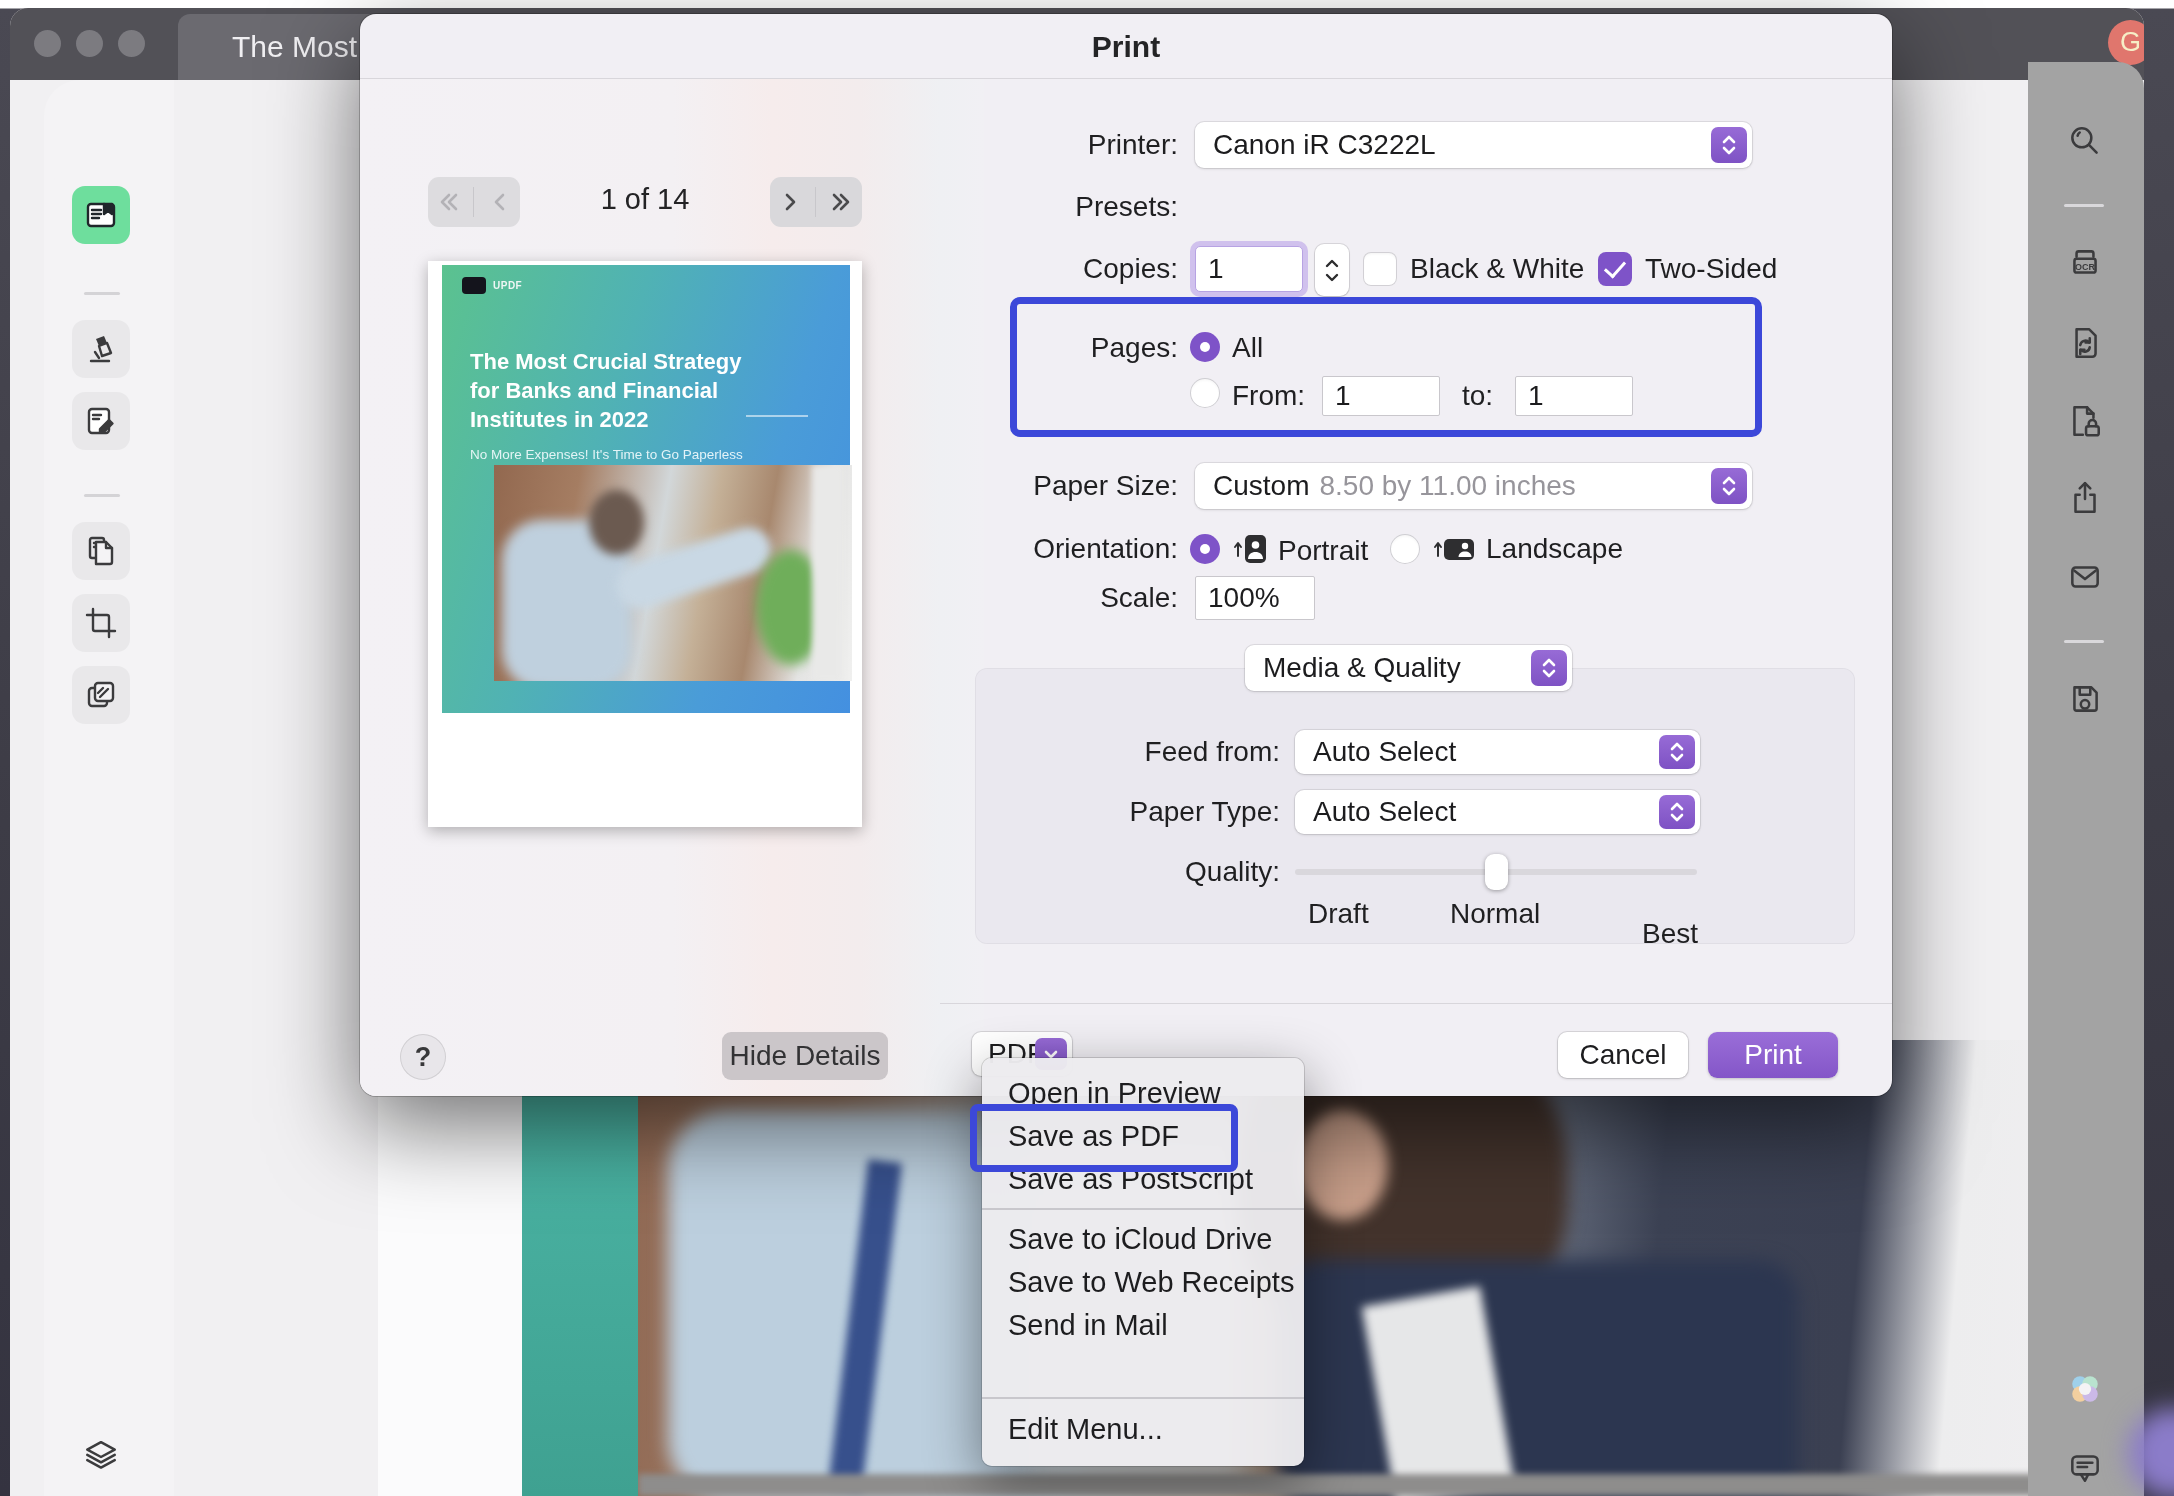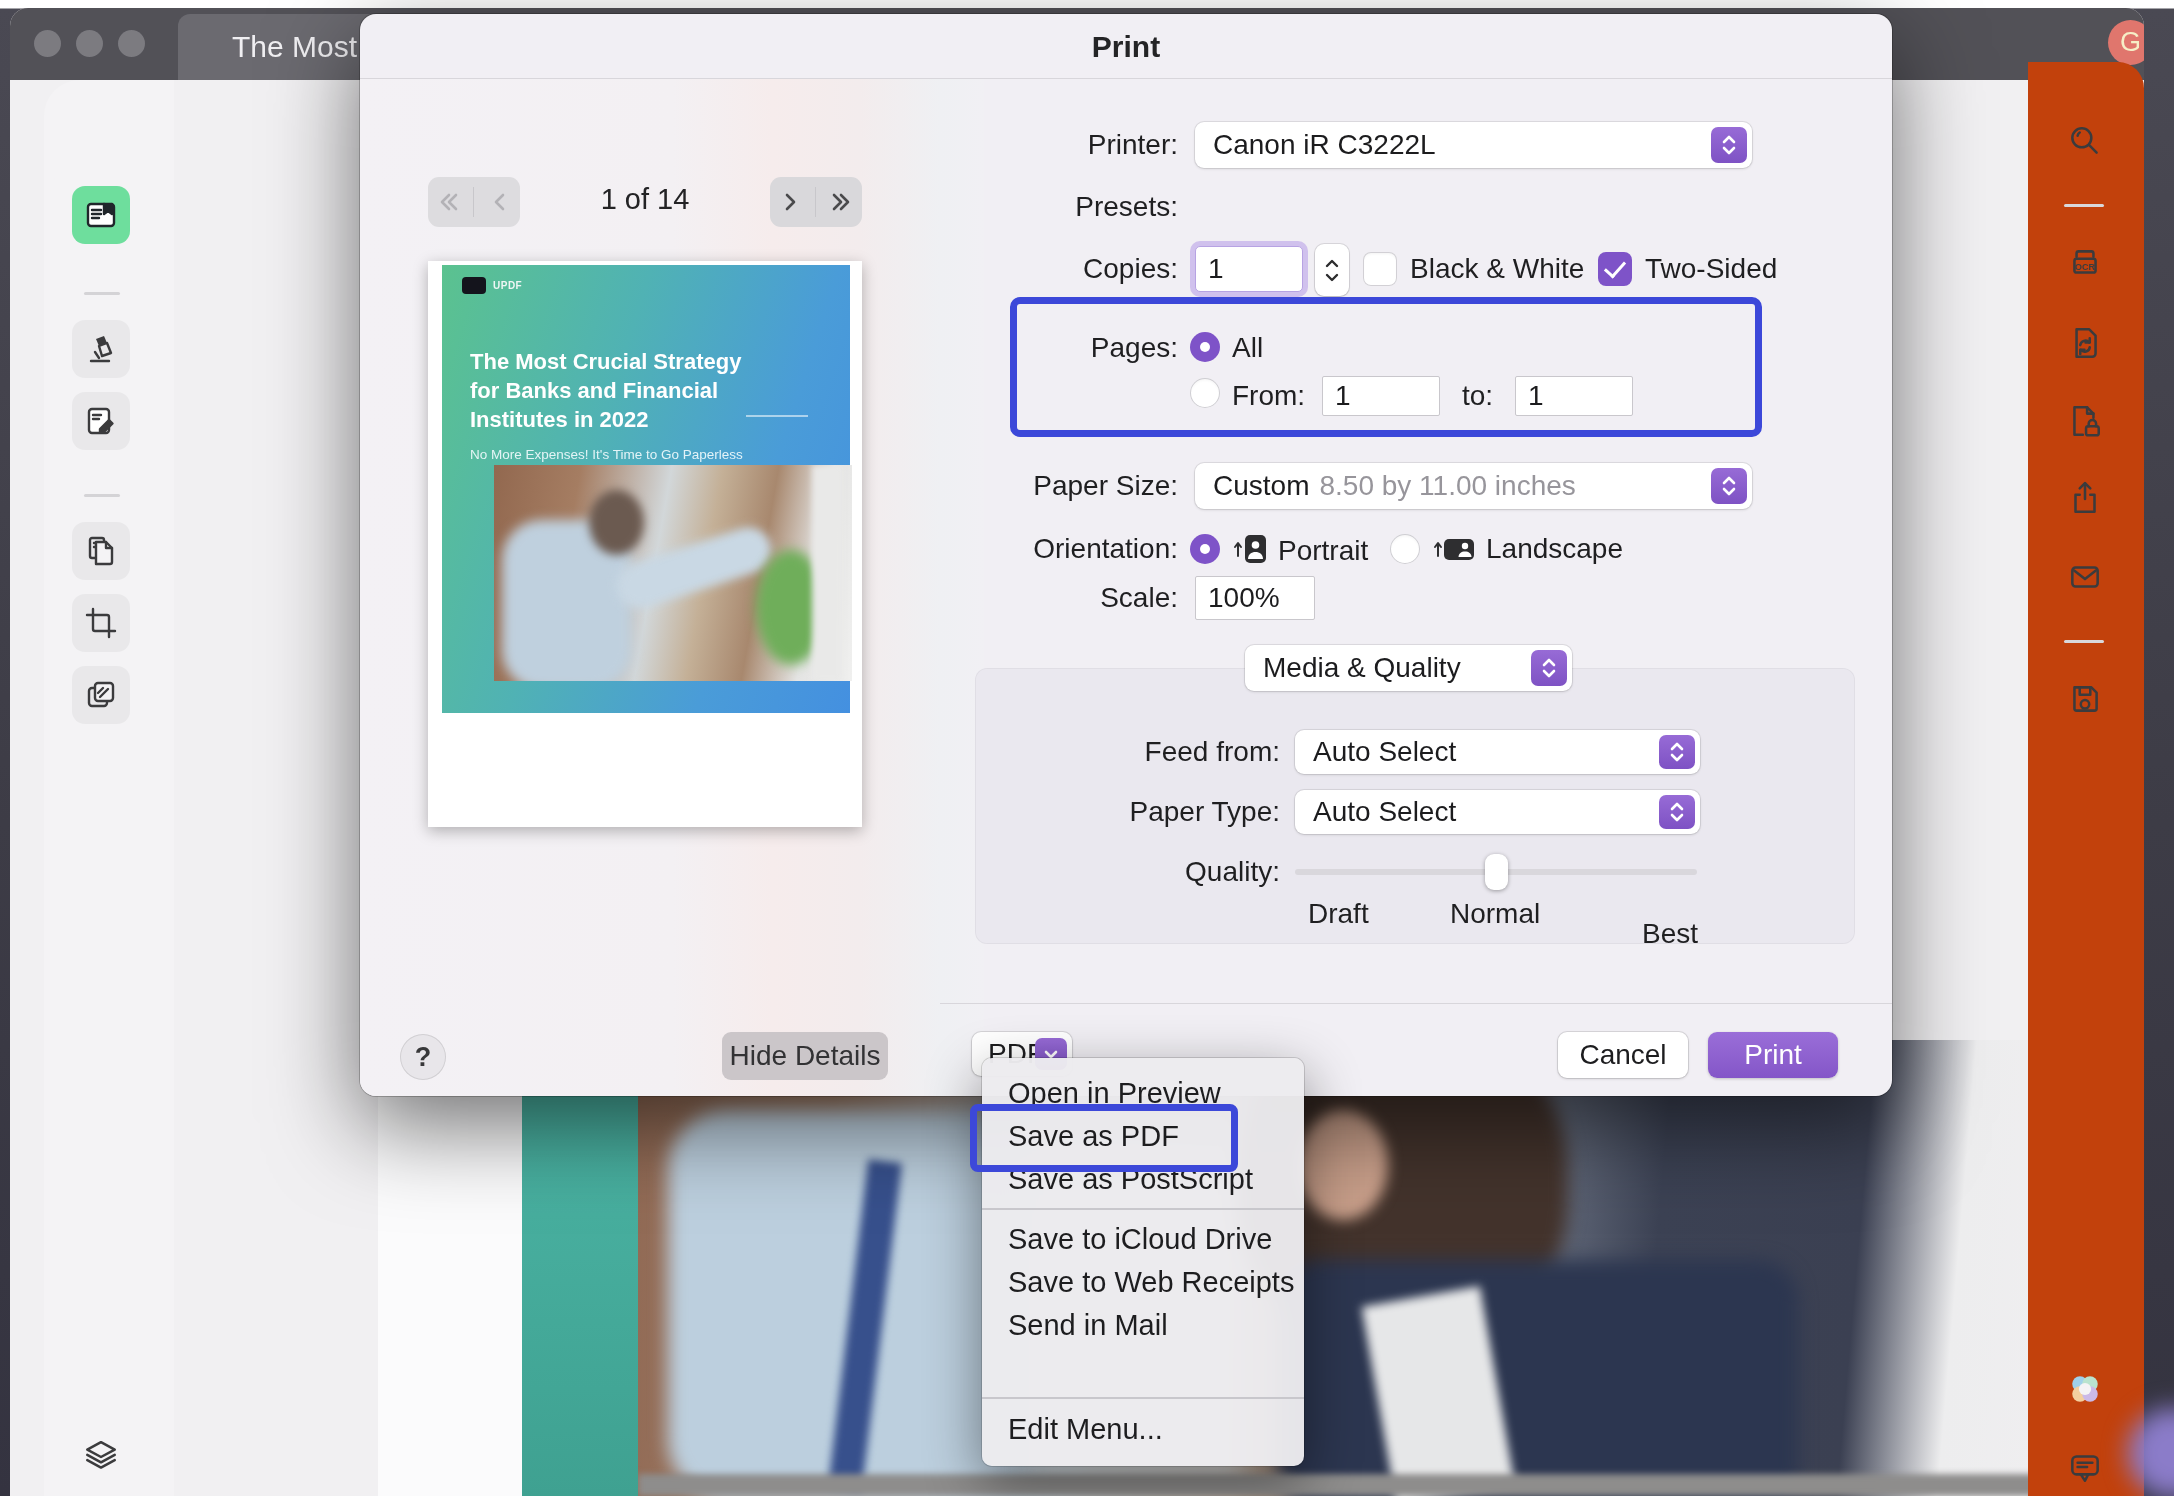--- a/index.html
+++ b/index.html
@@ -14,21 +14,21 @@
   .tab-title{position:absolute;left:54px;top:16px;font-size:30px;color:#f0eff2;font-weight:500;white-space:nowrap;}
   .tl{position:absolute;top:22px;width:27px;height:27px;border-radius:50%;background:#7c7b80;}
   .avatar{position:absolute;left:2098px;top:12px;width:45px;height:45px;border-radius:50%;background:#e0766d;color:#f6eec6;
           font-size:27px;display:flex;align-items:center;justify-content:center;}
   .sidebar{position:absolute;left:34px;top:72px;width:130px;height:1416px;background:#f4f3f5;border-top-left-radius:36px;}
   .side-bump{position:absolute;left:6px;top:90px;width:40px;height:130px;background:#f4f3f5;border-radius:22px 0 0 22px;}
   .tool{position:absolute;left:28px;width:58px;height:58px;border-radius:13px;background:#e9e8ea;display:flex;align-items:center;justify-content:center;}
   .tool.active{background:#6ede9d;}
   .tool.bare{background:transparent;}
   .rail-div{position:absolute;left:40px;width:36px;height:3px;border-radius:2px;background:#d4d3d6;}
-  .rsidebar{position:absolute;left:2018px;top:54px;width:116px;height:1434px;background:#c2410c;border-radius:0 26px 0 0;}
+  .rsidebar{position:absolute;left:2018px;top:54px;width:116px;height:1434px;background:#a3a3a3;border-radius:0 26px 0 0;}
   .rtool{position:absolute;left:28px;width:58px;height:58px;display:flex;align-items:center;justify-content:center;}
   .rrail-div{position:absolute;left:36px;width:40px;height:3px;border-radius:2px;background:#d9d8db;}
   
   .doc-area{position:absolute;left:164px;top:72px;width:1854px;height:1416px;background:#f1f0f2;overflow:hidden;}
   .page-left{position:absolute;left:204px;top:960px;width:144px;height:456px;background:#fbfbfc;}
   .teal-bar{position:absolute;left:348px;top:960px;width:116px;height:456px;background:linear-gradient(180deg,#4cb6a6,#3fa191);}
   .photo{position:absolute;left:464px;top:960px;width:1400px;height:456px;overflow:hidden;
          background:linear-gradient(95deg,#906954 0%,#a17d66 14%,#c3cbd0 32%,#b3967d 44%,#8d96a5 56%,#3c4254 72%,#3b4052 86%,#ededee 93%,#efeef0 100%);}
   .blob{position:absolute;filter:blur(9px);}
   .photo-table{position:absolute;left:0;bottom:0;width:100%;height:22px;background:#8e8d8c;filter:blur(3px);}

